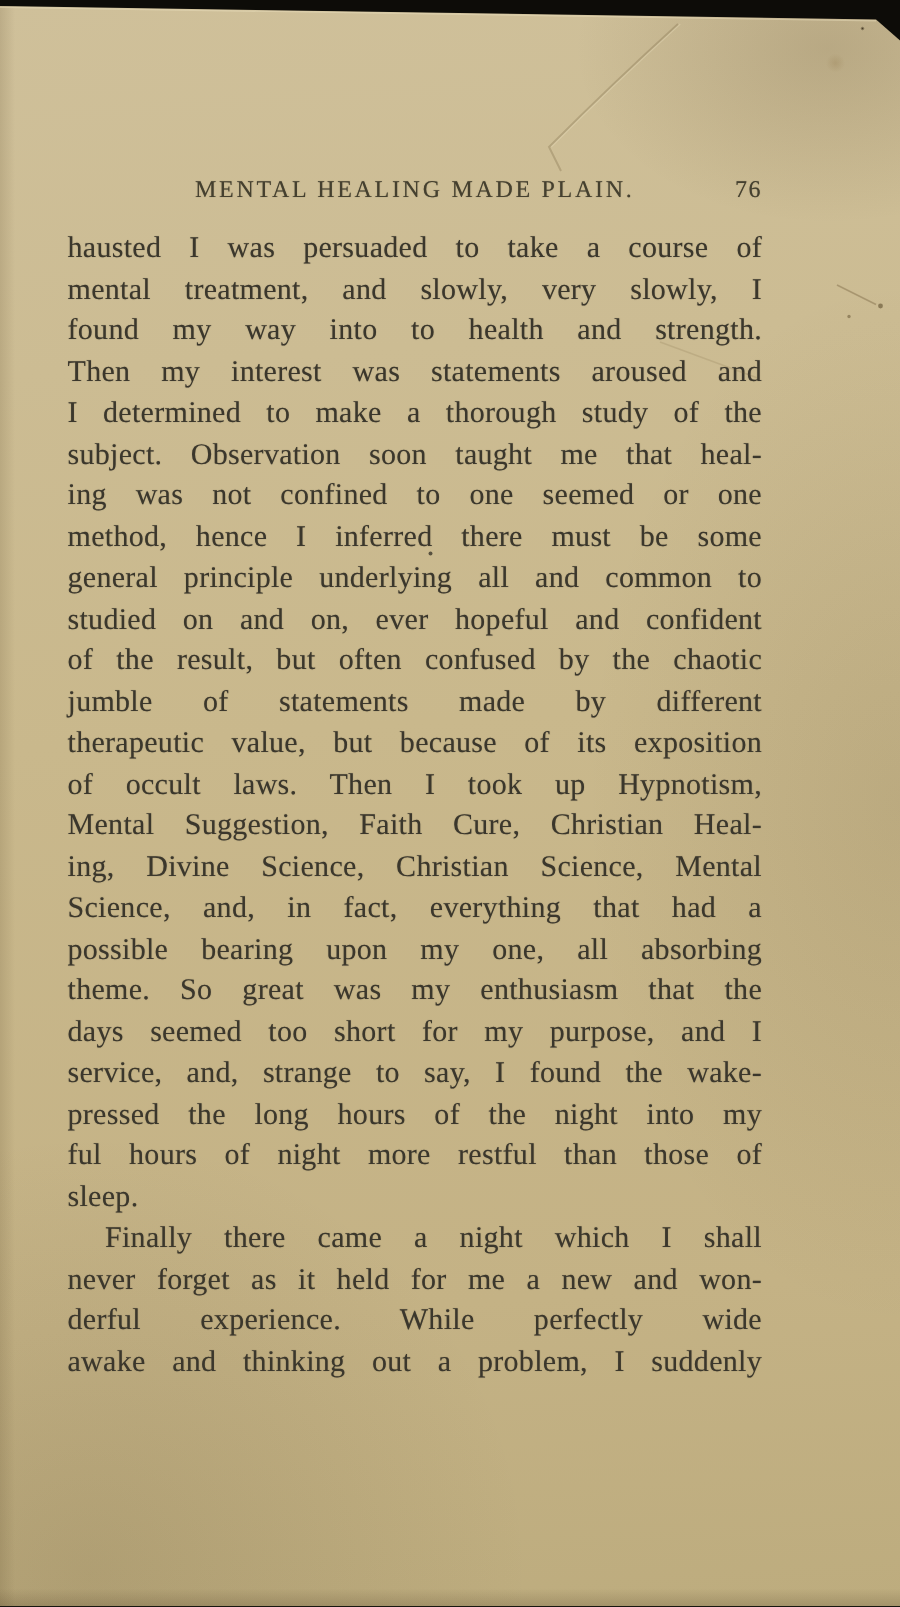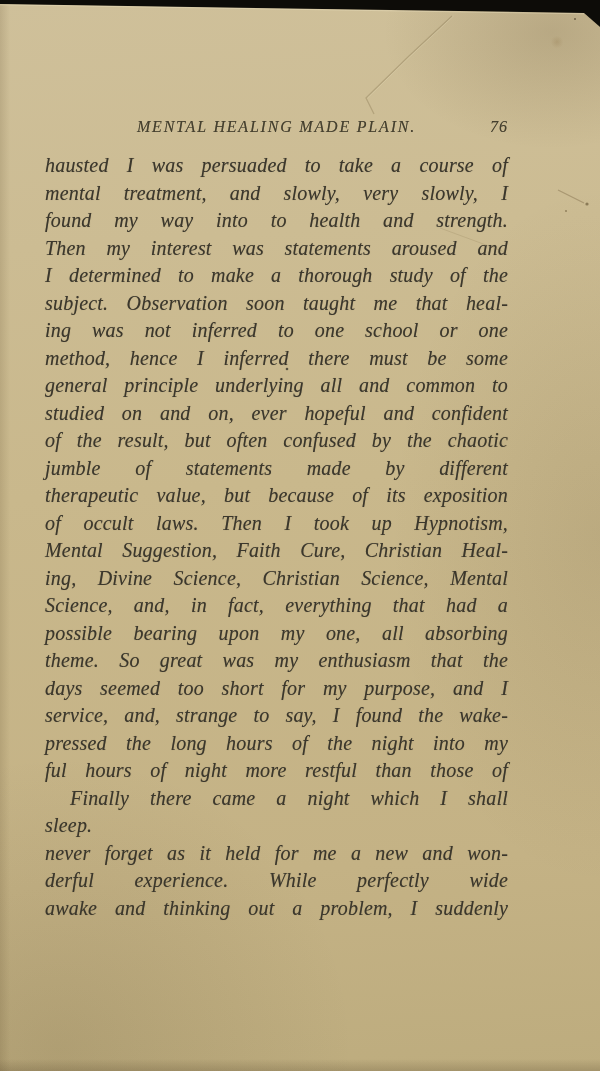--- a/index.html
+++ b/index.html
@@ -1,20 +1,19 @@
 <!DOCTYPE html>
 <html><head>
 <meta charset="utf-8">
 <style>
   html, body { margin:0; padding:0; background:#0d0c08; }
   .viewport {
     position:relative; width:600px; height:1071px; overflow:hidden;
     background:#0d0c08;
     font-family:"Liberation Serif","DejaVu Serif",serif;
-    font-style:italic;
   }
   .page {
     position:absolute; left:0; top:0; width:600px; height:1071px;
     clip-path: polygon(0 4px, 584px 13px, 600px 27px, 600px 1071px, 0 1071px);
     background:
       radial-gradient(circle 9px at 557px 42px, rgba(146,120,75,0.28), rgba(146,120,75,0) 70%),
       radial-gradient(circle 2px at 575px 19px, rgba(52,42,24,0.85), rgba(52,42,24,0) 75%),
       radial-gradient(ellipse 260px 180px at 92% 3%, rgba(70,52,25,0.16), transparent 65%),
       radial-gradient(ellipse 420px 420px at 10% 98%, rgba(70,55,28,0.13), transparent 70%),
       radial-gradient(ellipse 300px 500px at 100% 50%, rgba(75,58,30,0.10), transparent 70%),
@@ -60,39 +59,39 @@
       <span class="pagenum">76</span>
     </div>
 
     <div class="textblock">
       <div class="line">hausted I was persuaded to take a course of</div>
       <div class="line">mental treatment, and slowly, very slowly, I</div>
       <div class="line">found my way into to health and strength.</div>
       <div class="line">Then my interest was statements aroused and</div>
       <div class="line">I determined to make a thorough study of the</div>
       <div class="line">subject. Observation soon taught me that heal-</div>
-      <div class="line">ing was not inferred to one school or one</div>
+      <div class="line">ing was not confined to one seemed or one</div>
       <div class="line">method, hence I inferred there must be some</div>
       <div class="line">general principle underlying all and common to</div>
       <div class="line">studied on and on, ever hopeful and confident</div>
       <div class="line">of the result, but often confused by the chaotic</div>
       <div class="line">jumble of statements made by different</div>
       <div class="line">therapeutic value, but because of its exposition</div>
       <div class="line">of occult laws. Then I took up Hypnotism,</div>
       <div class="line">Mental Suggestion, Faith Cure, Christian Heal-</div>
       <div class="line">ing, Divine Science, Christian Science, Mental</div>
       <div class="line">Science, and, in fact, everything that had a</div>
       <div class="line">possible bearing upon my one, all absorbing</div>
       <div class="line">theme. So great was my enthusiasm that the</div>
       <div class="line">days seemed too short for my purpose, and I</div>
       <div class="line">service, and, strange to say, I found the wake-</div>
       <div class="line">pressed the long hours of the night into my</div>
       <div class="line">ful hours of night more restful than those of</div>
+      <div class="line end">sleep.</div>
       <div class="line indent">Finally there came a night which I shall</div>
-      <div class="line end">sleep.</div>
       <div class="line">never forget as it held for me a new and won-</div>
       <div class="line">derful experience. While perfectly wide</div>
       <div class="line">awake and thinking out a problem, I suddenly</div>
     </div>
 
     <svg class="artifacts" width="600" height="1071" viewBox="0 0 600 1071">
 
       <path d="M0 4.8 L584 13.8" stroke="rgba(235,224,190,0.45)" stroke-width="1" fill="none"></path>
 
       <path d="M452 16 Q408 56 366 98 L374 114" stroke="rgba(112,92,56,0.28)" stroke-width="1.3" fill="none"></path>

